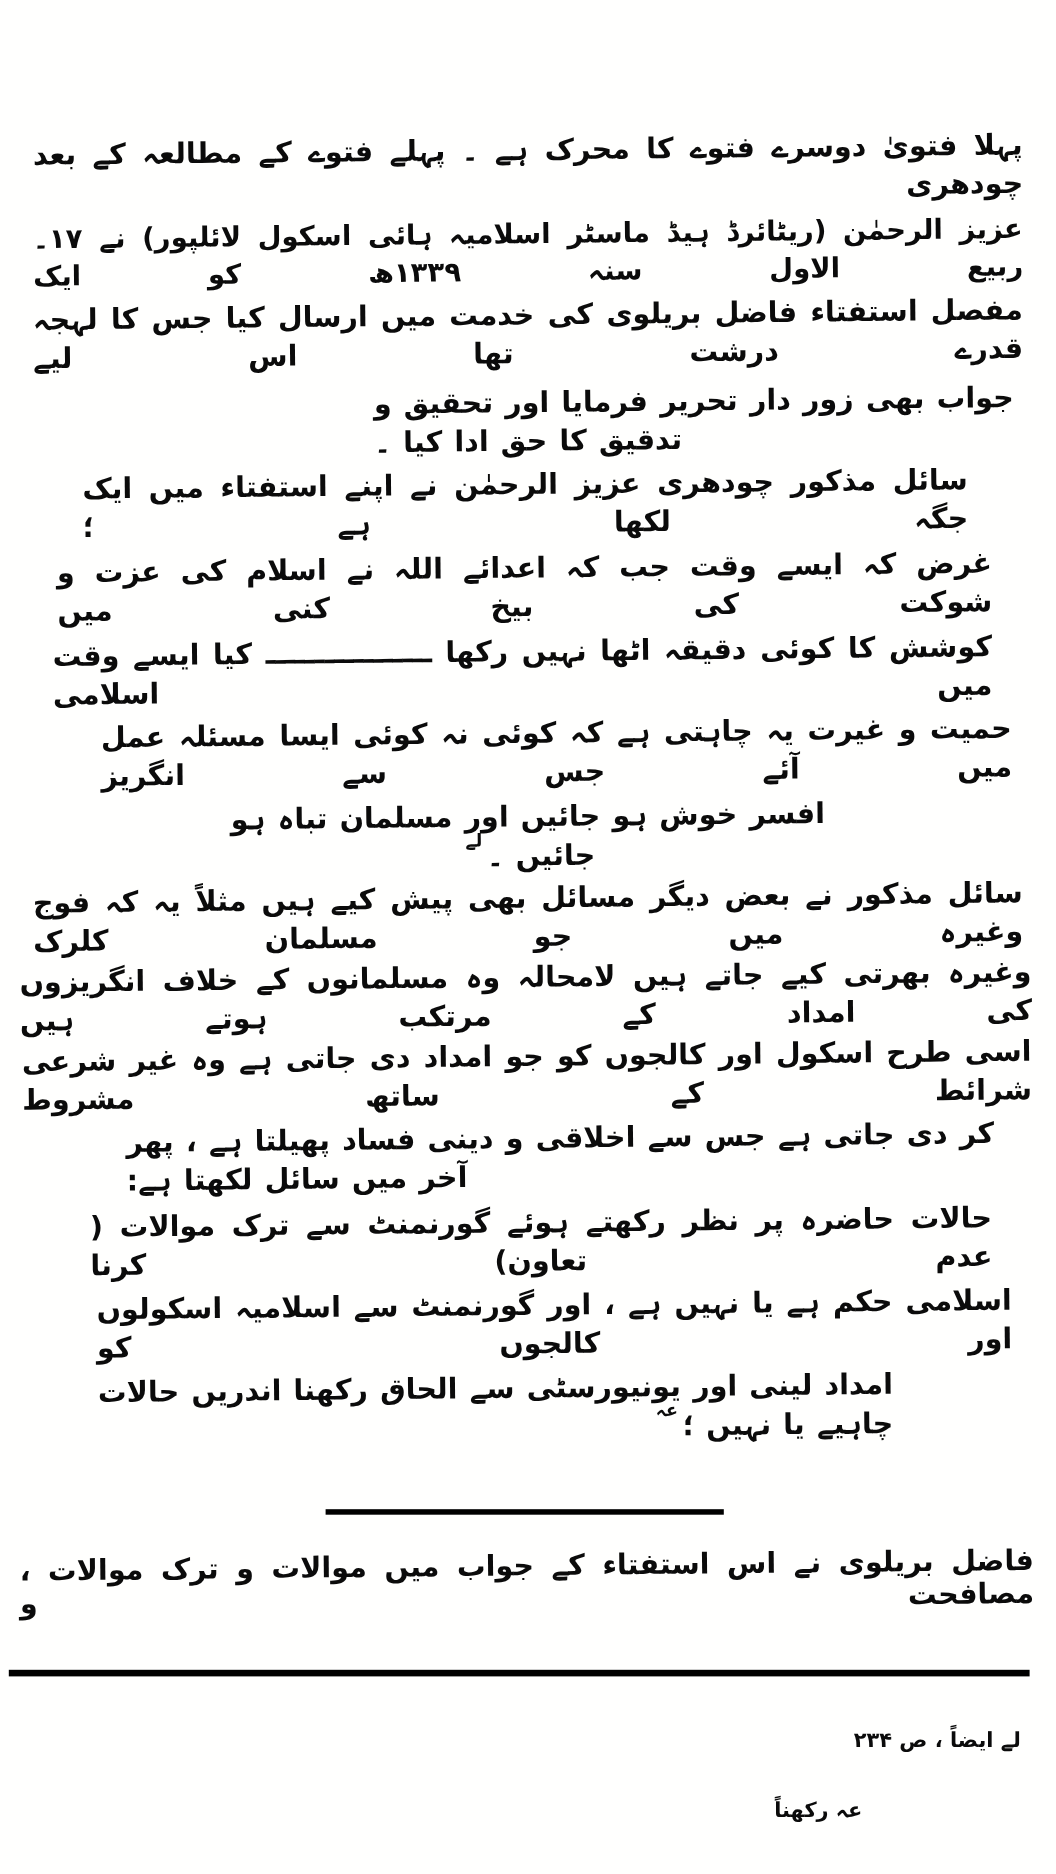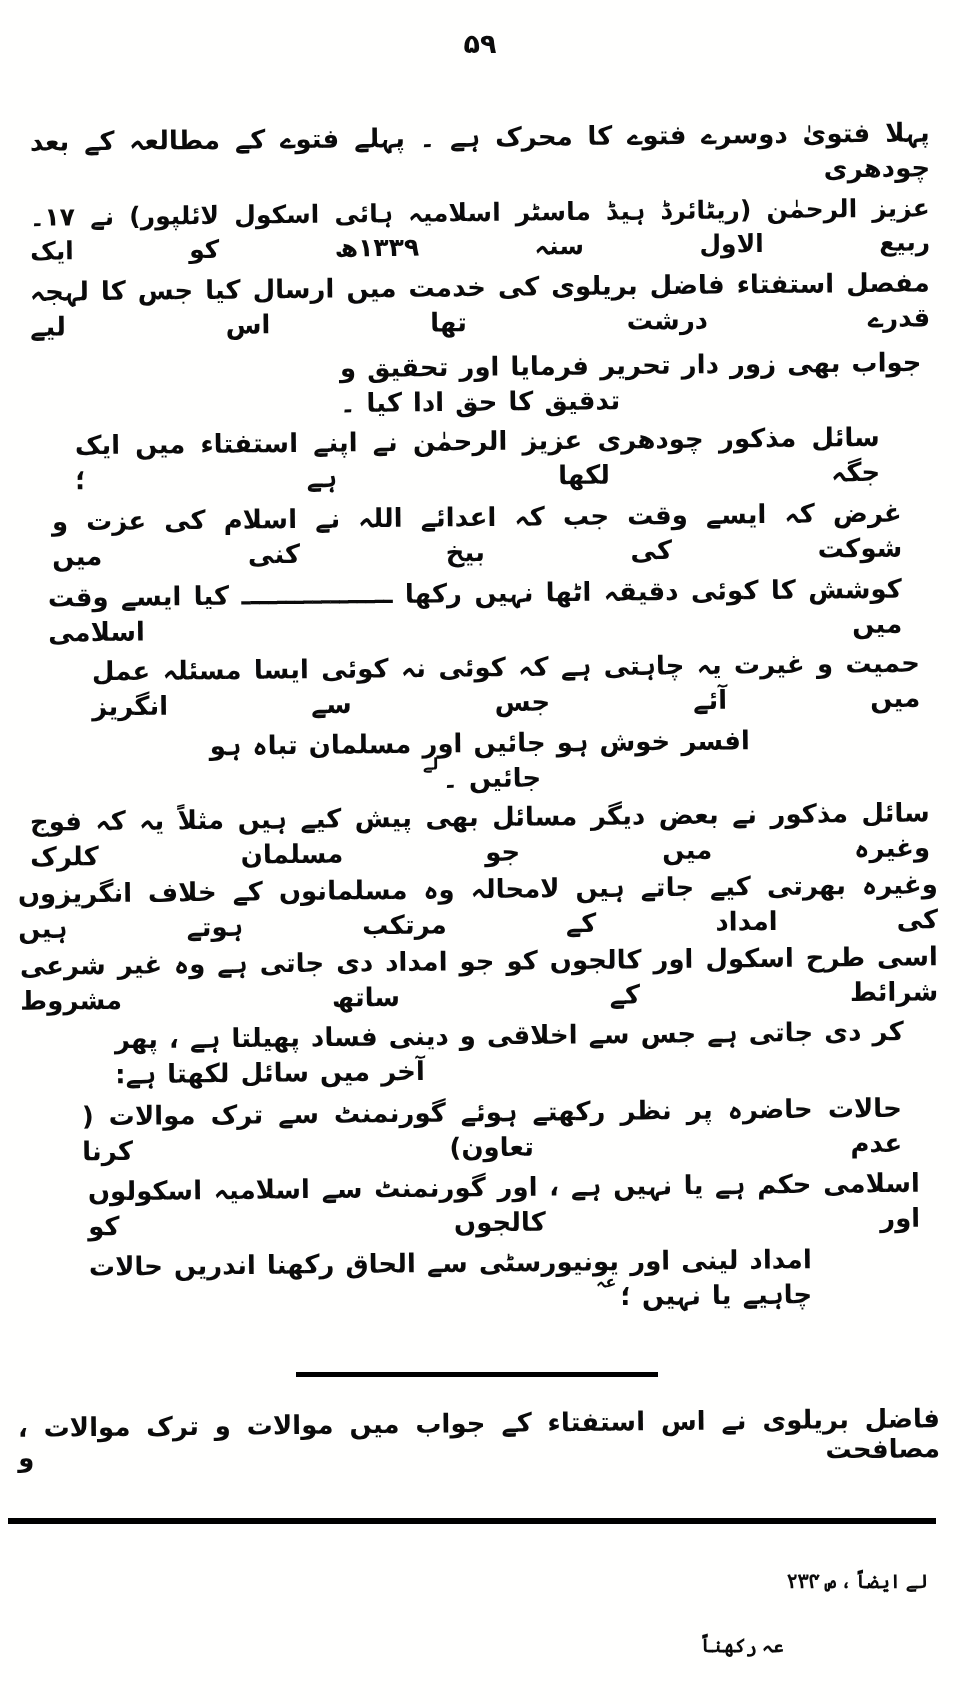--- a/index.html
+++ b/index.html
@@ -96,31 +96,29 @@
     width: 928px;
     height: 6px;
     background: #000;
   }
   .ref {
     position: absolute;
     direction: rtl;
     font-size: 19px;
     font-weight: bold;
     white-space: nowrap;
-    font-family: Liberation Serif, serif;
   }
   .ref1 { top: 1570px; right: 32px; }
   .ref2 { top: 1634px; right: 176px; }
 </style>
 </head>
 <body>
 
 <div class="page">
 
-  <div class="page-number">۵۹</div>
 
   <div class="line l1 j">پہلا فتویٰ دوسرے فتوے کا محرک ہے ۔ پہلے فتوے کے مطالعہ کے بعد چودھری</div>
   <div class="line l2 j">عزیز الرحمٰن (ریٹائرڈ ہیڈ ماسٹر اسلامیہ ہائی اسکول لائلپور) نے ۱۷۔ ربیع الاول سنہ ۱۳۳۹ھ کو ایک</div>
   <div class="line l3 j">مفصل استفتاء فاضل بریلوی کی خدمت میں ارسال کیا جس کا لہجہ قدرے درشت تھا اس لیے</div>
   <div class="line l4 align-left">جواب بھی زور دار تحریر فرمایا اور تحقیق و تدقیق کا حق ادا کیا ۔</div>
   <div class="line l5 j">سائل مذکور چودھری عزیز الرحمٰن نے اپنے استفتاء میں ایک جگہ لکھا ہے ؛</div>
   <div class="line l6 j">غرض کہ ایسے وقت جب کہ اعدائے اللہ نے اسلام کی عزت و شوکت کی بیخ کنی میں</div>
   <div class="line l7 j">کوشش کا کوئی دقیقہ اٹھا نہیں رکھا ـــــــــــــــــ کیا ایسے وقت میں اسلامی</div>
   <div class="line l8 j">حمیت و غیرت یہ چاہتی ہے کہ کوئی نہ کوئی ایسا مسئلہ عمل میں آئے جس سے انگریز</div>
 

